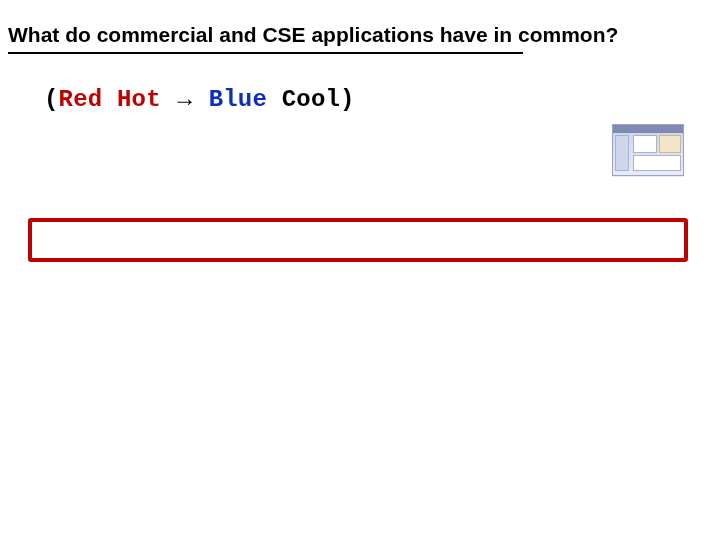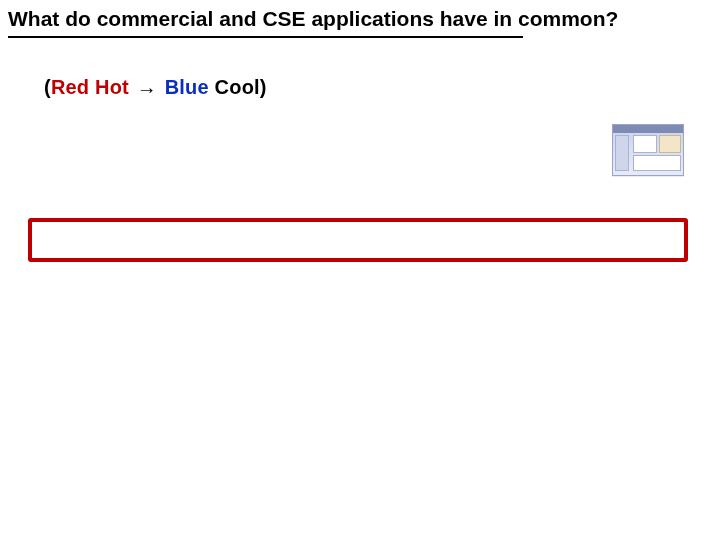--- a/index.html
+++ b/index.html
@@ -5,41 +5,42 @@
     * { margin: 0; padding: 0; box-sizing: border-box; }
     body {
       width: 720px;
       height: 540px;
       background: #fff;
       font-family: Arial, Helvetica, sans-serif;
       position: relative;
       overflow: hidden;
     }
     .title-wrap {
-      padding: 6px 8px 0 8px;
+      padding: 22px 8px 0 8px;
     }
     .title {
       font-size: 21px;
       font-weight: bold;
       color: #000;
       line-height: 1.25;
     }
     .title-rule {
       margin-top: 4px;
       height: 2px;
       background: #000;
       width: 515px;
     }
     .subhead {
       position: absolute;
       left: 44px;
-      top: 76px;
-      font-size: 20px;
+      top: 86px;
+      font-size: 24px;
       font-weight: bold;
       letter-spacing: 0.2px;
+      font-family: Liberation Mono, monospace;
     }
     .subhead .paren { color: #000; }
     .subhead .red { color: #c00000; }
     .subhead .arrow { color: #000; font-weight: bold; padding: 0 2px; }
     .subhead .blue { color: #0a2fbf; }
     .subhead .tail { color: #000; }
     .thumb {
       position: absolute;
       right: 36px;
       top: 124px;

